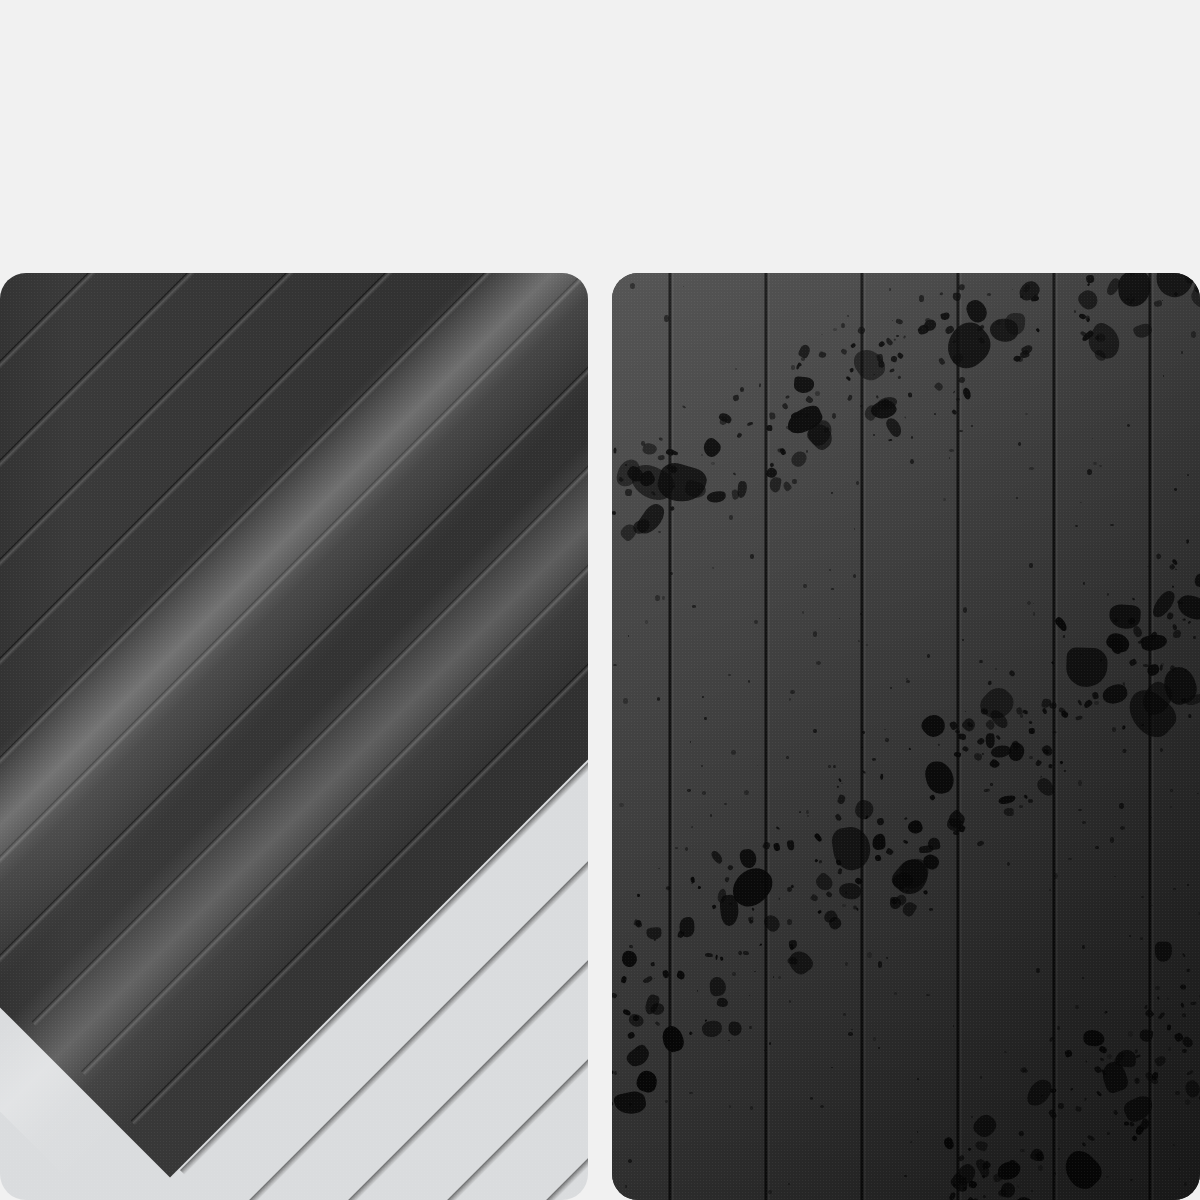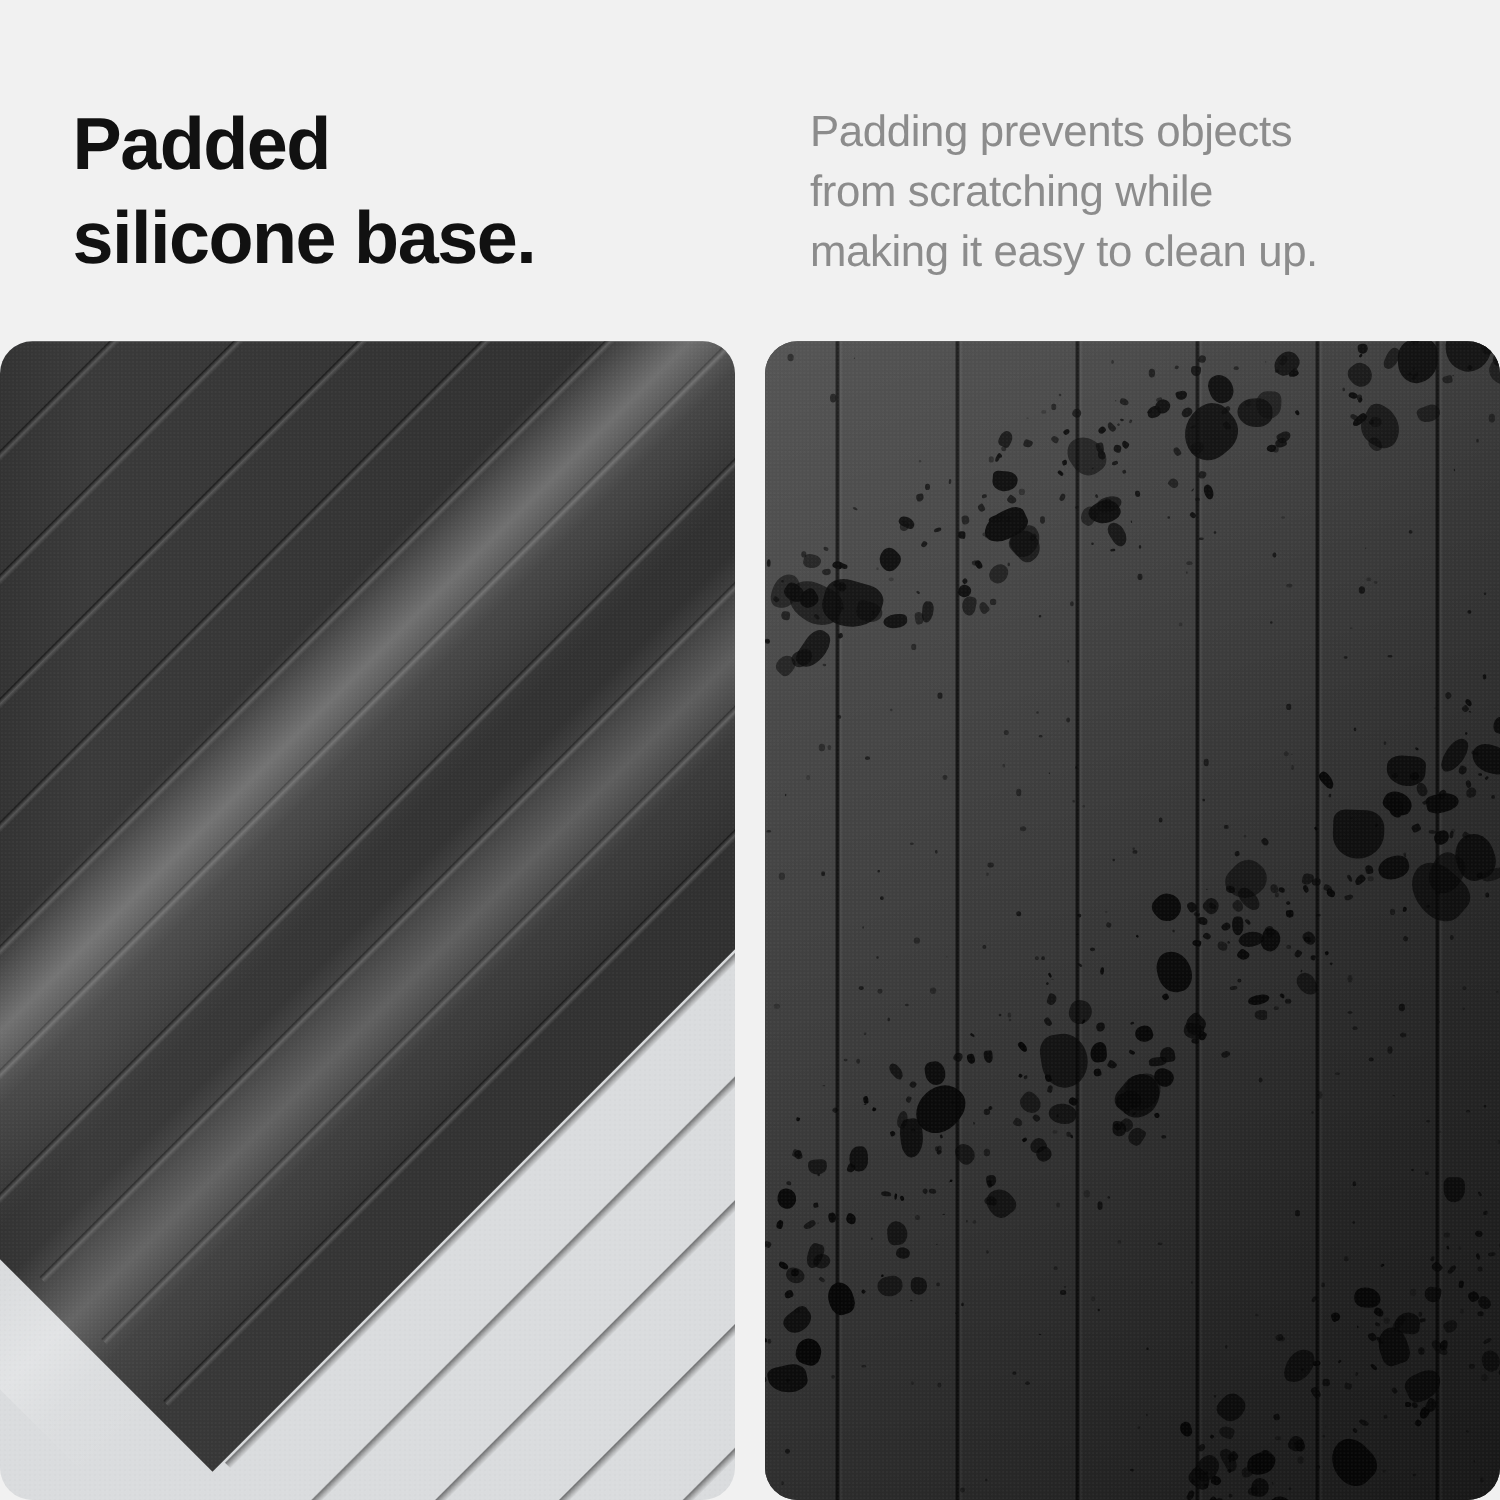--- a/index.html
+++ b/index.html
@@ -150,25 +150,20 @@
   .debris{position:absolute;inset:0;}
   .debris span{position:absolute;background:#080808;border-radius:50%;}
 
   
   .nosel{user-select:none;}
 </style>
 </head>
 <body class="nosel">
 
 <div class="header">
-  <h1 class="headline">Padded
-silicone base.</h1>
-  <p class="subcopy">Padding prevents objects
-from scratching while
-making it easy to clean up.</p>
 </div>
 
 <div class="panels">
 
   <div class="panel panel-left">
     <div class="plate-wrap">
       <div class="bumper-v"></div>
       <div class="silicone-v"></div>
       <div class="plate-body"></div>
       <div class="plate-grooves"></div>

